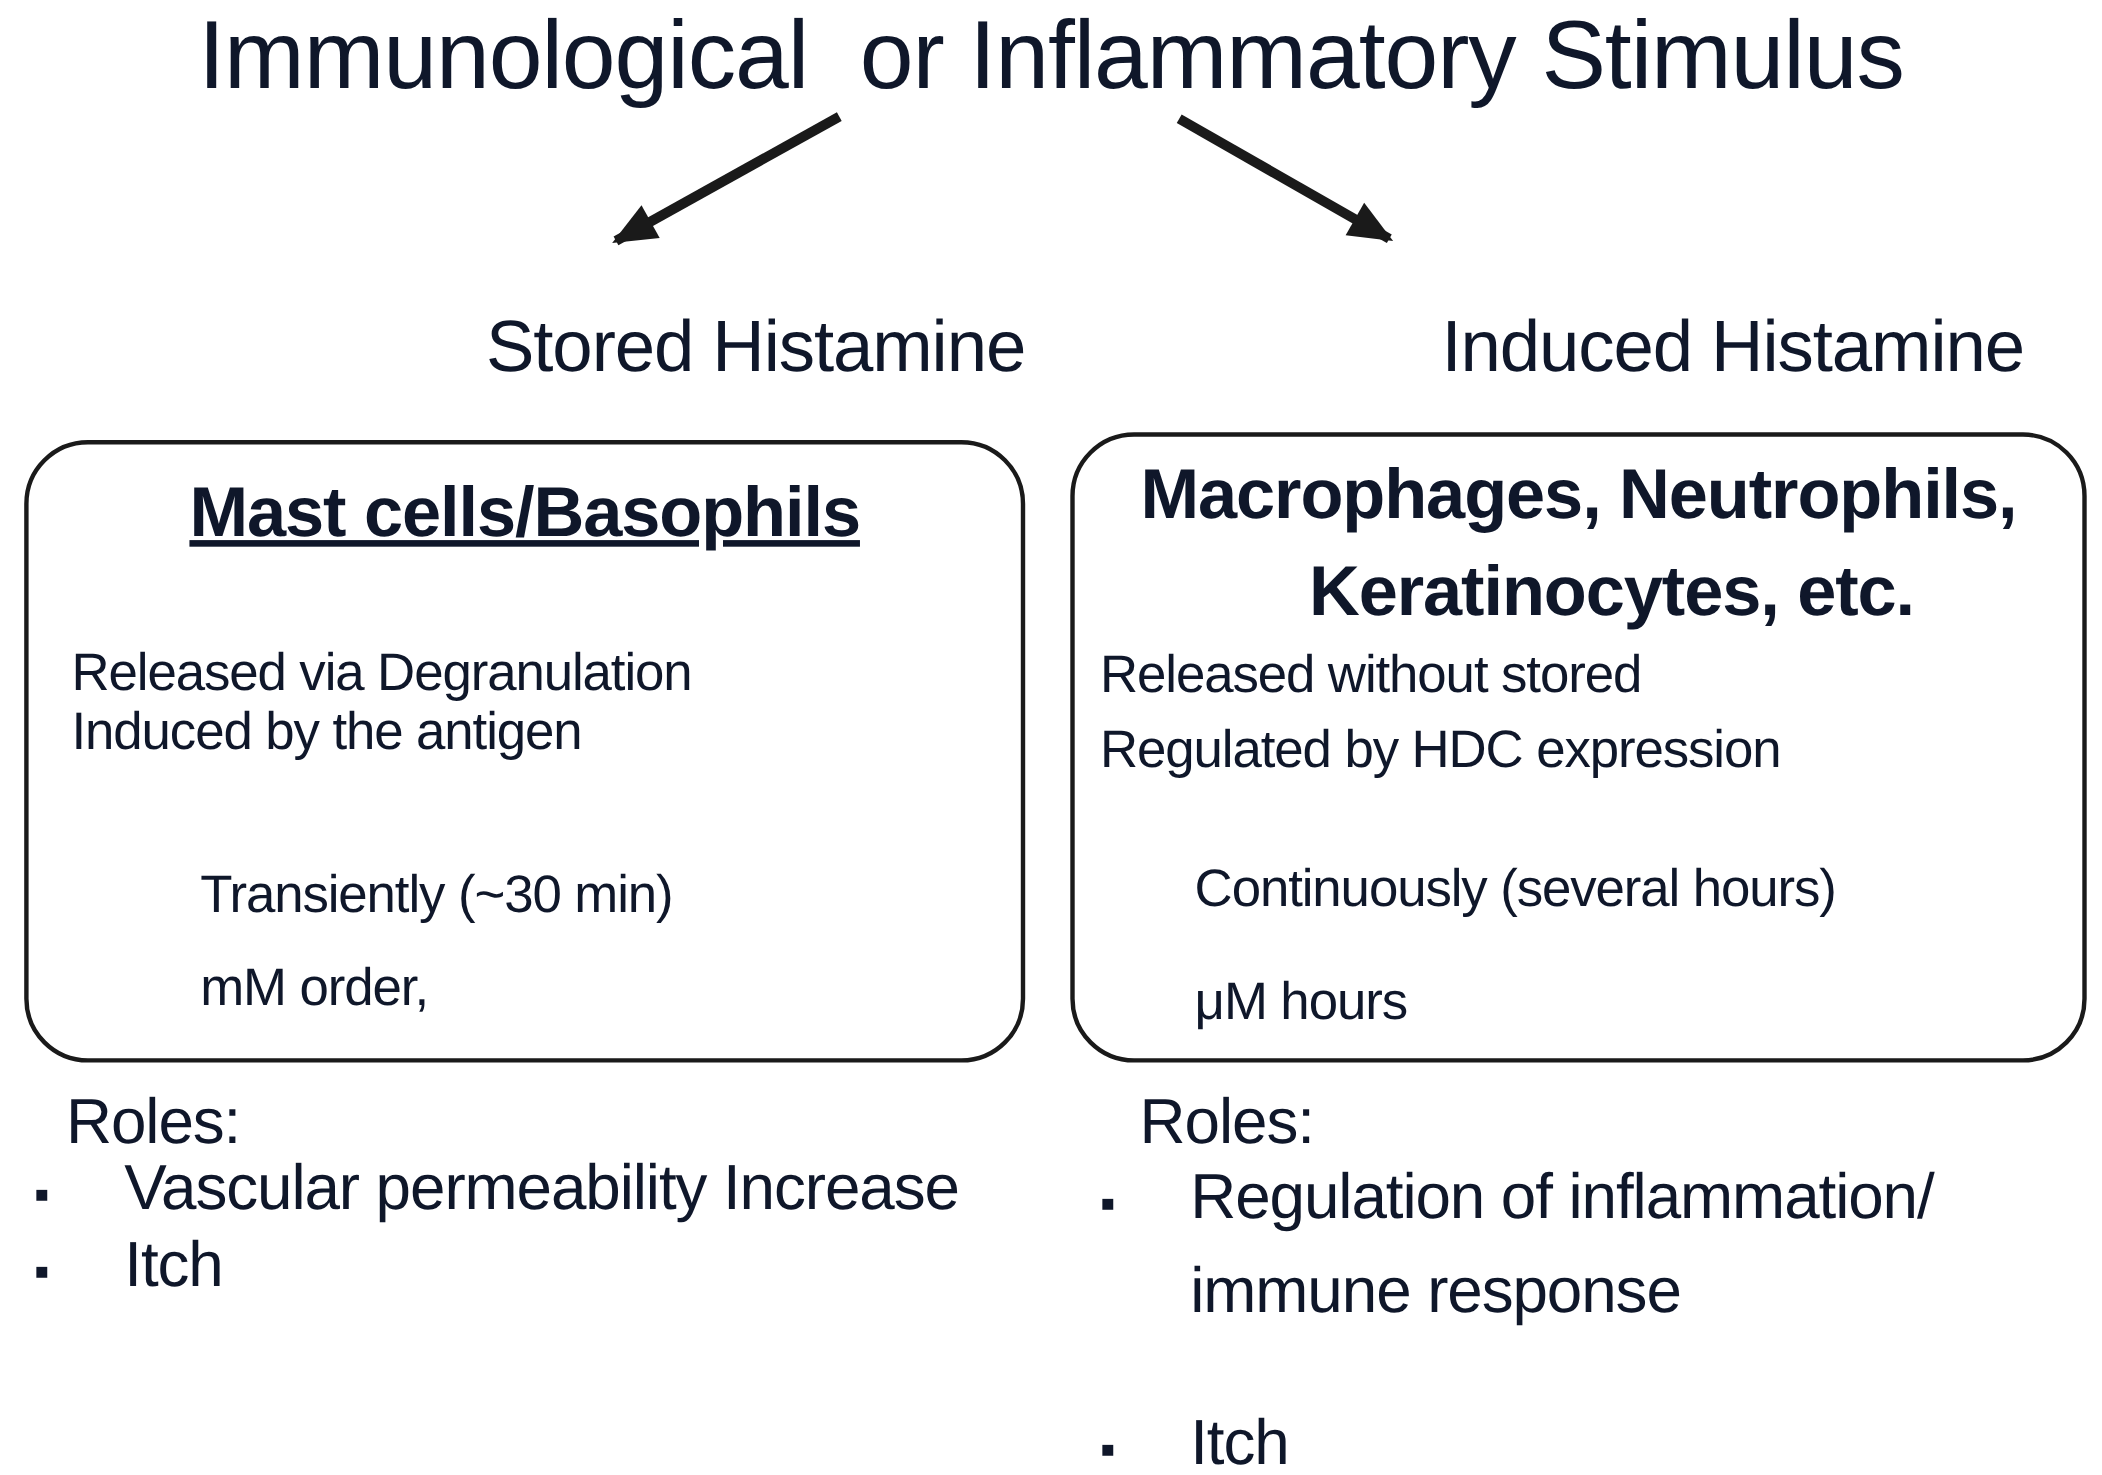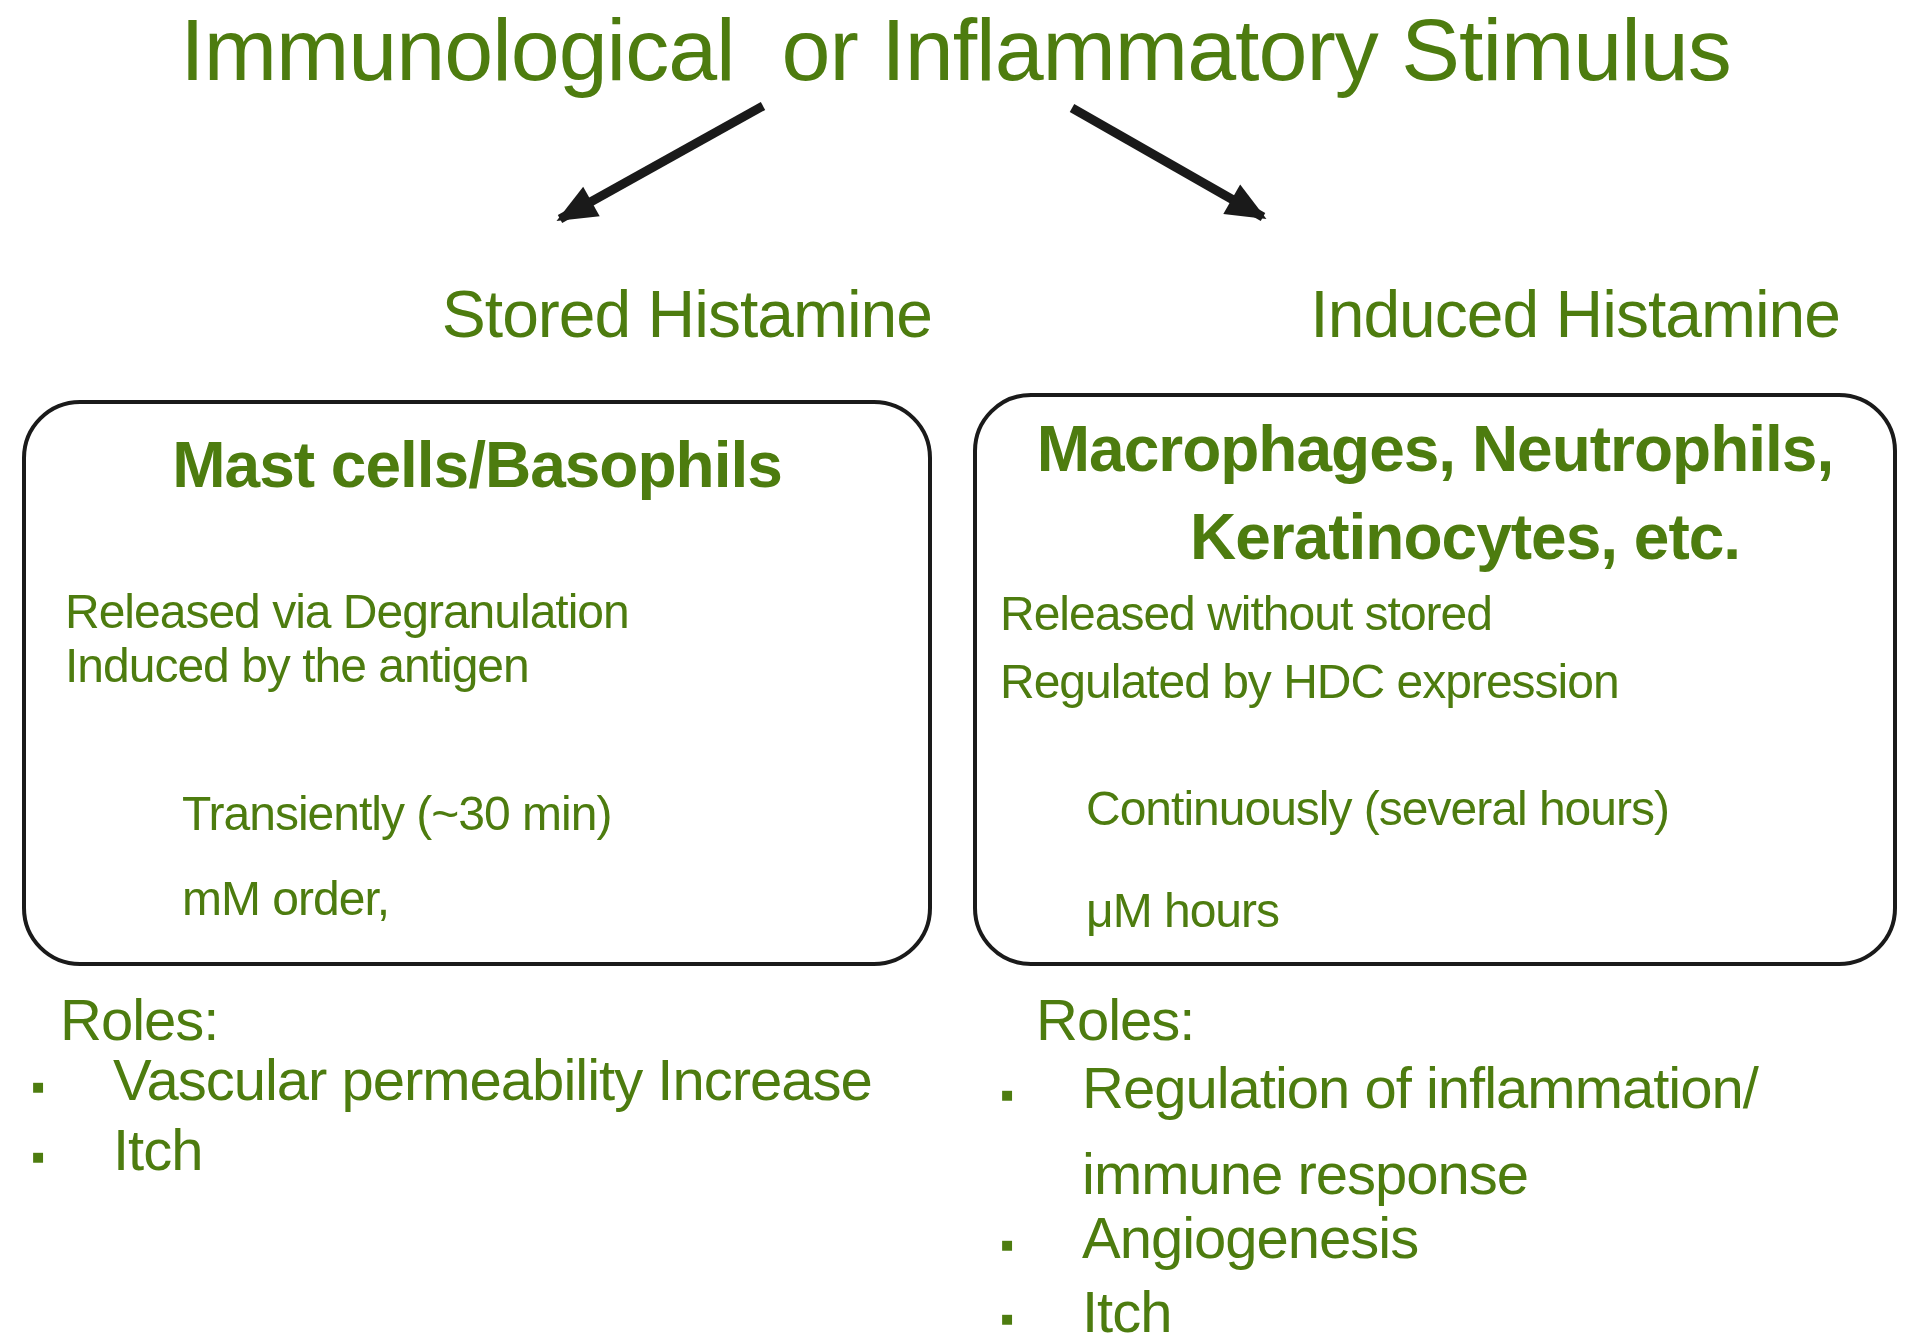--- a/index.html
+++ b/index.html
@@ -2,21 +2,21 @@
 <html><head>
 <meta charset="utf-8">
 <style>
   html, body { margin: 0; padding: 0; background: #ffffff; }
   .page {
     position: relative;
     width: 1911px;
     height: 1341px;
     background: #ffffff;
     font-family: "Liberation Sans", sans-serif;
-    color: #4d7c0f;
+    color: #0f172a;
     overflow: hidden;
   }
   .abs { position: absolute; }
 
   .title {
     top: 4px; left: 0; width: 1911px;
     text-align: center;
     font-size: 88px;
     line-height: 1.05;
     letter-spacing: -1px;
@@ -91,21 +91,21 @@
       </marker>
     </defs>
     <line x1="763" y1="106" x2="560" y2="219" stroke="#1a1a1a" stroke-width="9" marker-end="url(#ah)"></line>
     <line x1="1072" y1="108" x2="1263" y2="217" stroke="#1a1a1a" stroke-width="9" marker-end="url(#ah)"></line>
   </svg>
 
   <div class="abs col-heading heading-left">Stored Histamine</div>
   <div class="abs col-heading heading-right">Induced Histamine</div>
 
   <div class="abs cell-box box-left"></div>
-  <div class="abs cell-title" style="left:22px; top:430px; width:910px;">Mast cells/Basophils</div>
+  <div class="abs cell-title" style="left:22px; top:430px; width:910px;text-decoration:underline;">Mast cells/Basophils</div>
   <div class="abs body-line" style="left:65px; top:586px;">Released via Degranulation</div>
   <div class="abs body-line" style="left:65px; top:640px;">Induced by the antigen</div>
   <div class="abs body-line" style="left:182px; top:788px;">Transiently (~30 min)</div>
   <div class="abs body-line" style="left:182px; top:873px;">mM order,</div>
 
   <div class="abs cell-box box-right"></div>
   <div class="abs cell-title" style="left:973px; top:414px; width:924px;">Macrophages, Neutrophils,</div>
   <div class="abs cell-title" style="left:973px; top:502px; width:984px;">Keratinocytes, etc.</div>
   <div class="abs body-line" style="left:1000px; top:588px;">Released without stored</div>
   <div class="abs body-line" style="left:1000px; top:656px;">Regulated by HDC expression</div>
@@ -117,20 +117,17 @@
     <span class="bullet">▪</span><span>Vascular permeability Increase</span>
   </div>
   <div class="abs role-item item-hang" style="left:72px; top:1110px; width:860px;">
     <span class="bullet">▪</span><span>Itch</span>
   </div>
 
   <div class="abs roles-label" style="left:1036px; top:988px;">Roles:</div>
   <div class="abs role-item item-hang" style="left:1041px; top:1048px; width:790px;">
     <span class="bullet">▪</span><span>Regulation of inflammation/ immune response</span>
   </div>
-  <div class="abs role-item item-hang" style="left:1041px; top:1198px; width:790px;">
-    <span class="bullet">▪</span><span>Angiogenesis</span>
-  </div>
   <div class="abs role-item item-hang" style="left:1041px; top:1272px; width:790px;">
     <span class="bullet">▪</span><span>Itch</span>
   </div>
 
 </div>
 
 </body></html>

